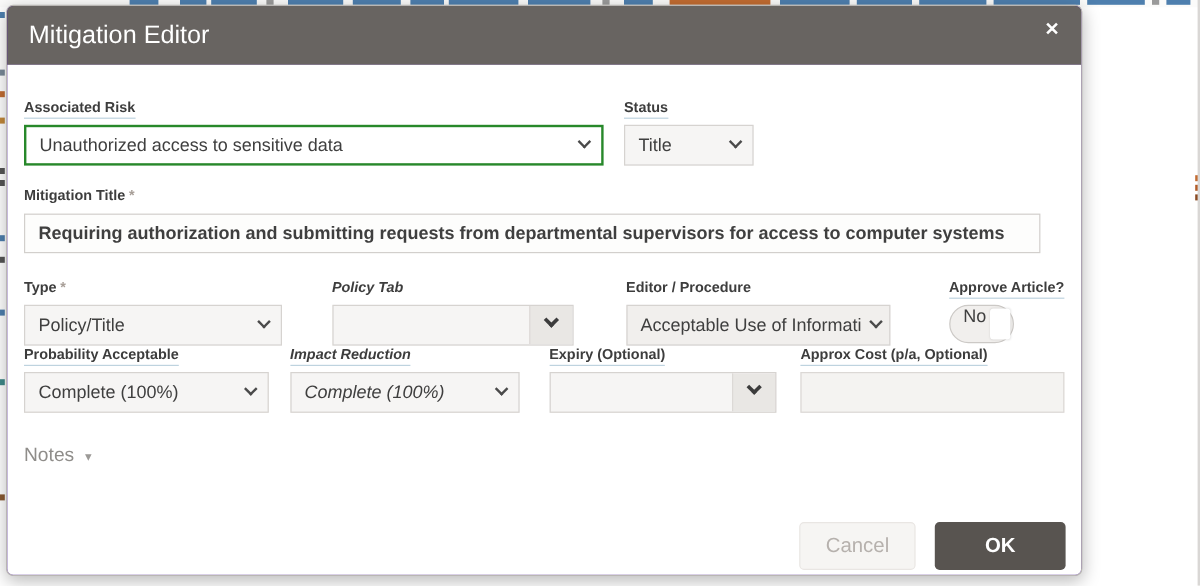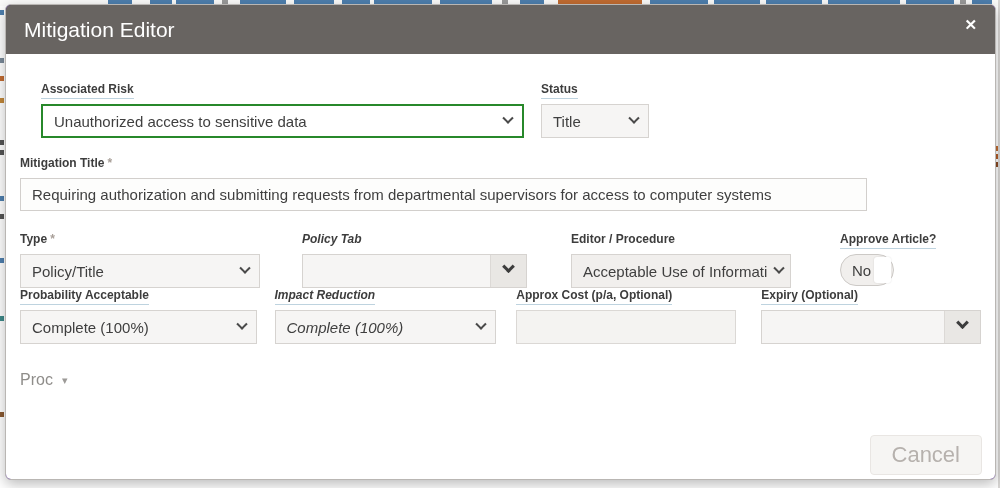--- a/index.html
+++ b/index.html
@@ -7,21 +7,21 @@
     font-family:"Liberation Sans", sans-serif; }
 
   
   .nav-strip { position:absolute; left:0; top:0; width:1000px; height:6px; background:#fbfbfa; }
   .nav-frag { position:absolute; top:0; height:4px; }
   .edge-col { position:absolute; top:0; width:5px; height:488px; }
   .edge-mark { position:absolute; width:4px; height:5px; }
   .right-line { position:absolute; right:0; top:0; width:2px; height:488px; background:#d9d7d5; }
 
   
-  .modal { position:absolute; left:5px; top:4px; width:991px; height:476px;
+  .modal { position:absolute; left:5px; top:4px; width:897px; height:476px;
     background:#4c1d95; border:1px solid #b9b6b3; border-radius:6px;
     box-shadow:0 4px 14px rgba(0,0,0,.28); overflow:hidden; }
   .modal-header { height:49px; background:#686461; display:flex; align-items:center;
     justify-content:space-between; padding:0 18px; }
   .modal-title { color:#fff; font-size:21px; }
   .close-btn { color:#fff; font-size:15px; font-weight:700; cursor:pointer; line-height:1;
     align-self:flex-start; margin-top:12px; }
   .modal-body { position:relative; padding:14px 14px 0 14px; height:427px; background:#fff; }
 
   
@@ -42,38 +42,38 @@
   .chev-box { width:36px; height:100%; background:#e9e7e4; display:flex; align-items:center;
     justify-content:center; border-left:1px solid #dcd9d6; }
   .chev-box .chev { margin:0 0 3px 0; width:9px; height:9px;
     border-right:3px solid #3c3c3c; border-bottom:3px solid #3c3c3c; }
 
   .txt { height:33px; border:1px solid #d2cfcc; background:#fdfdfc; font-size:15px;
     color:#3f3f3f; padding:0 11px; font-family:"Liberation Sans", sans-serif; outline:none; }
   .txt-gray { background:#f4f3f1; border-color:#dbd8d5; }
 
   .toggle { position:relative; width:54px; height:32px; border:1px solid #ccc9c6; border-radius:16px;
-    background:#f1efed; display:flex; align-items:center; padding-left:11px; font-size:15px;
+    background:#f1efed; display:flex; align-items:flex-start; padding-left:11px; font-size:15px;
     color:#3f3f3f; cursor:pointer; }
   .toggle-handle { position:absolute; right:2px; top:2px; bottom:2px; width:17px; background:#fff;
     border-radius:3px; box-shadow:0 0 2px rgba(0,0,0,.12); }
 
   .section-hd { font-size:14px; color:#a7a5a2; margin:28px 0 10px 0; }
   .notes-row { display:flex; align-items:center; margin-top:27px; color:#8f8d8a; font-size:16px; cursor:pointer; }
   .notes-caret { font-size:11px; color:#9c9a97; margin-left:9px; }
 
   .actions { position:absolute; right:13px; bottom:6px; display:flex; }
-  .btn { height:40px; border-radius:4px; font-size:22px; cursor:pointer;
+  .btn { height:40px; border-radius:4px; font-size:17px; cursor:pointer;
     font-family:"Liberation Sans", sans-serif; }
   .btn-cancel { padding:0 21px; background:#f6f5f3; border:1px solid #e9e6e3; color:#b6b1ad; }
   .btn-ok { width:109px; margin-left:16px; background:#585450; border:none; color:#fff; font-weight:700; }
 
   
-  .w-risk { width:483px;margin-left:21px; } .m-status { margin-left:17px; }
-  .w-title { width:847px; }
+  .w-risk { width:483px; } .m-status { margin-left:17px; }
+  .w-title { width:847px;font-weight:bold; }
   .c1 { width:240px; } .g1 { margin-left:18px;font-style:italic; }
   .c2 { width:225px; } .g2 { margin-left:20px; }
   .c3 { width:220px; } .g3 { margin-left:25px; }
   .c4 { width:223px; }
   .mt-r1 { margin-top:14px; } .mt-title { margin-top:18px; } .mt-r3 { margin-top:21px;gap:24px; }
 </style>
 </head>
 <body>
 
 <div class="nav-strip" id="nav-strip">
@@ -193,38 +193,39 @@
           <span class="chev"></span>
         </div>
       </div>
       <div class="field c2 g1">
         <span class="lbl"><span class="tip">Impact Reduction</span></span>
         <div class="sel">
           <span>Complete (100%)</span>
           <span class="chev"></span>
         </div>
       </div>
-      <div class="field c3 g2">
-        <span class="lbl"><span class="tip">Approx Cost (p/a, Optional)</span></span>
-        <input class="txt txt-gray" style="height: 34px;" value="">
-      </div>
       <div class="field c4 g3">
         <span class="lbl"><span class="tip">Expiry (Optional)</span></span>
         <div class="sel sel-alt">
           <span class="val-pad"></span>
           <span class="chev-box">
               <span class="chev"></span>
             </span>
         </div>
       </div>
+      <div class="field c3 g2">
+        <span class="lbl"><span class="tip">Approx Cost (p/a, Optional)</span></span>
+        <input class="txt txt-gray" style="height: 34px;" value="">
+      </div>
     </div>
 
     <div class="notes-row">
-      <span>Proc</span>
+      <span>Notes</span>
       <span class="notes-caret">▾</span>
     </div>
 
     <div class="actions">
       <button class="btn btn-cancel">Cancel</button>
+      <button class="btn btn-ok">OK</button>
     </div>
 
   </div>
 </div>
 
 </body></html>

